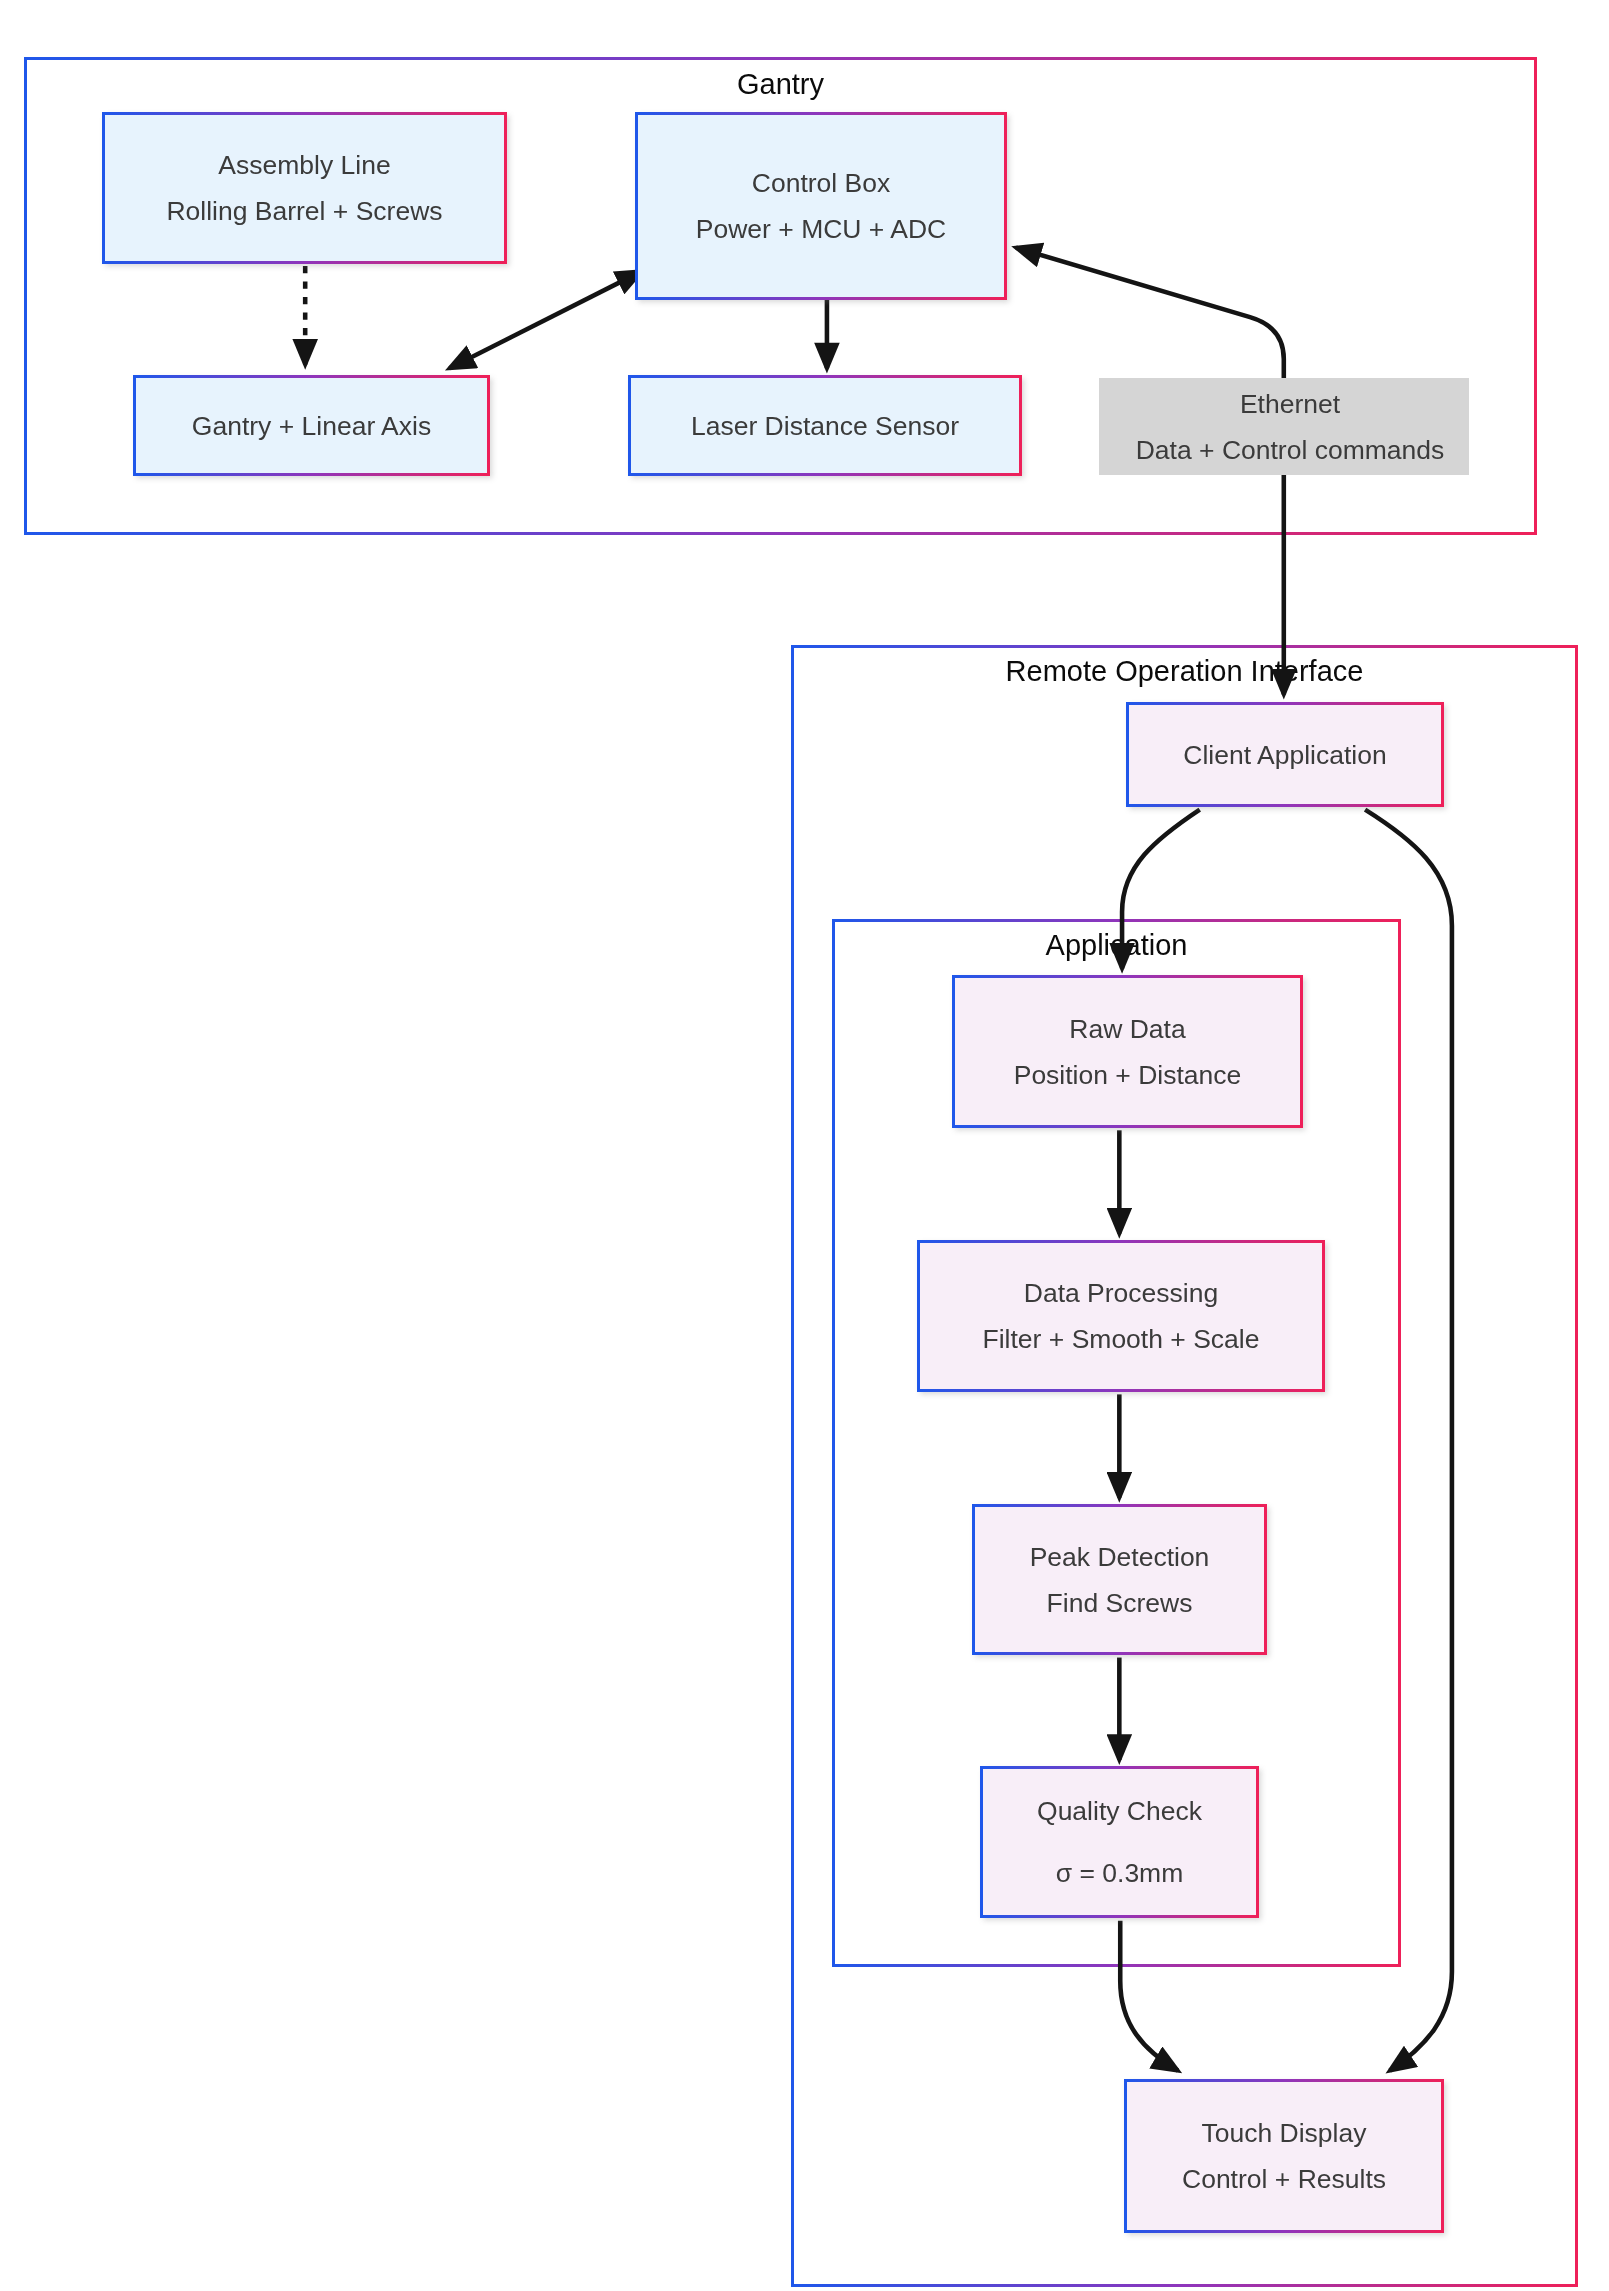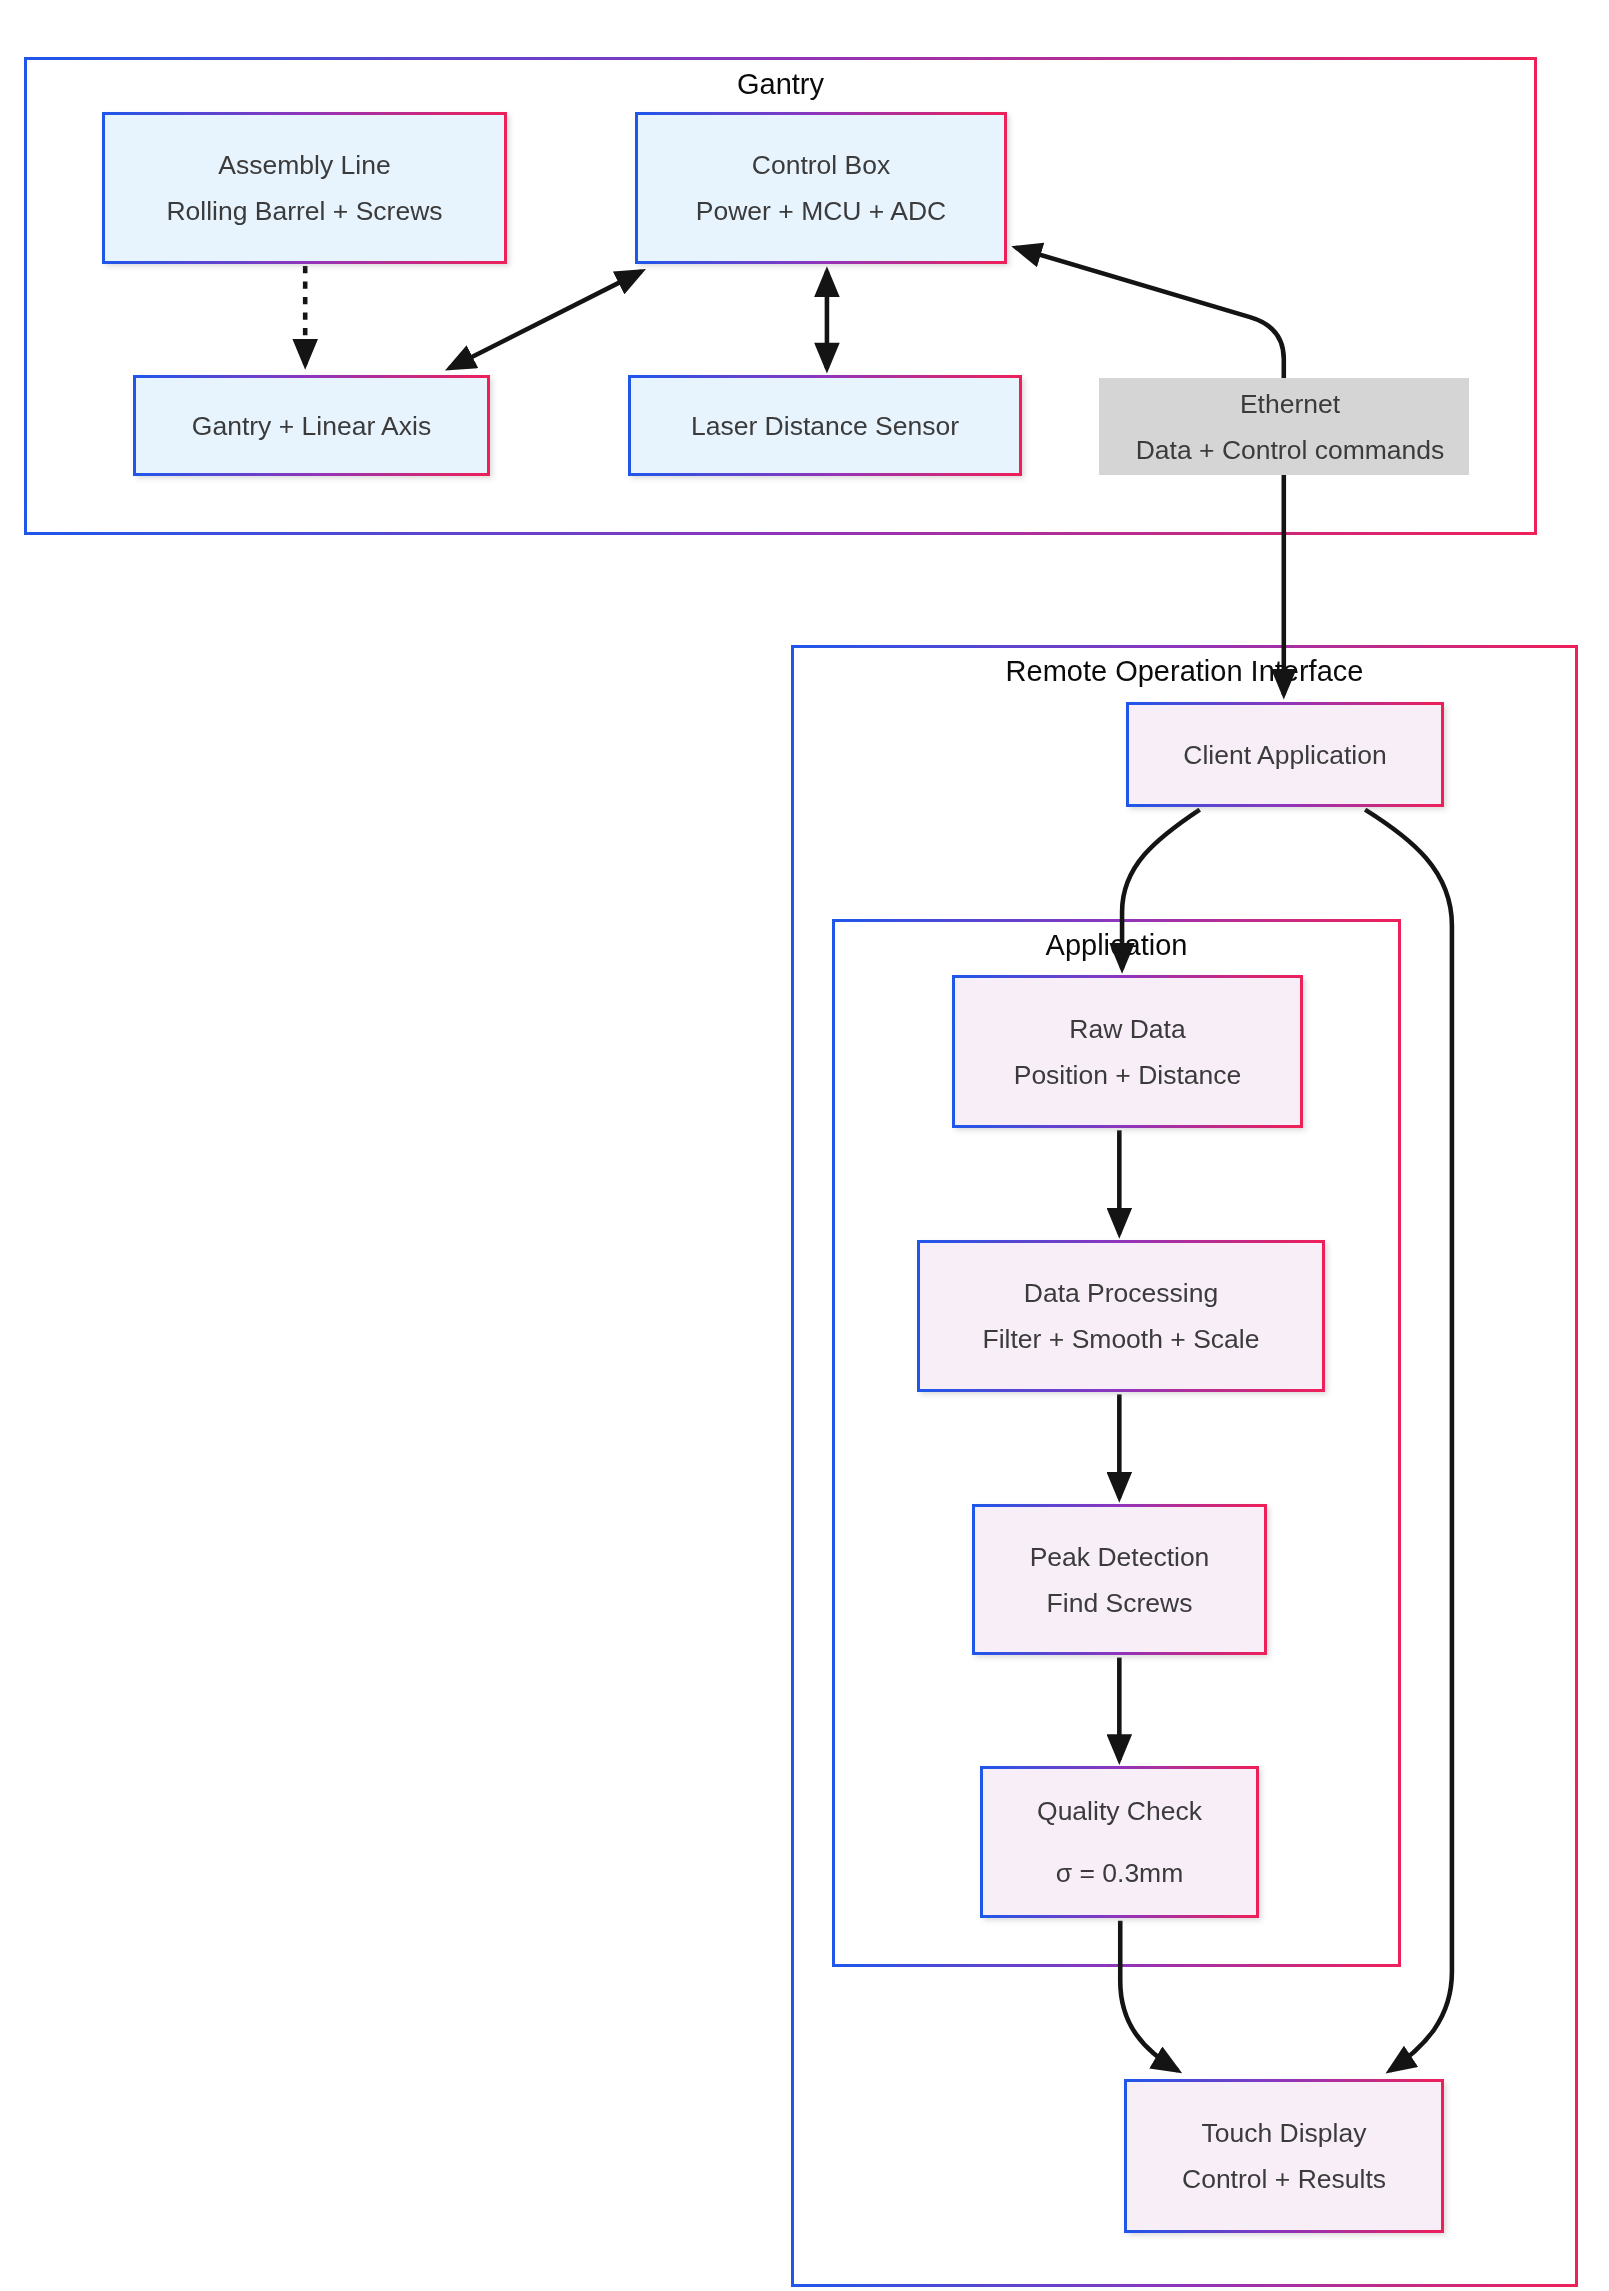--- a/index.html
+++ b/index.html
@@ -117,21 +117,21 @@
     <path class="edge" marker-end="url(#arrow)" d="M 1225 1781 L 1225 1893"></path>
 
     <path class="edge" marker-end="url(#arrow)" d="M 1226 2069 L 1226 2135 C 1226 2183 1252 2211 1289 2233"></path>
   </svg>
 
   <div class="node blue" style="left:102px;top:82px;width:405px;height:152px;">
     <span>Assembly Line</span>
     <span>Rolling Barrel + Screws</span>
   </div>
 
-  <div class="node blue" style="left:635px;top:82px;width:372px;height:152px;">
+  <div class="node blue" style="left:635px;top:82px;width:372px;height:188px;">
     <span>Control Box</span>
     <span>Power + MCU + ADC</span>
   </div>
 
   <div class="node blue" style="left:133px;top:345px;width:357px;height:101px;">
     <span>Gantry + Linear Axis</span>
   </div>
 
   <div class="node blue" style="left:628px;top:345px;width:394px;height:101px;">
     <span>Laser Distance Sensor</span>

